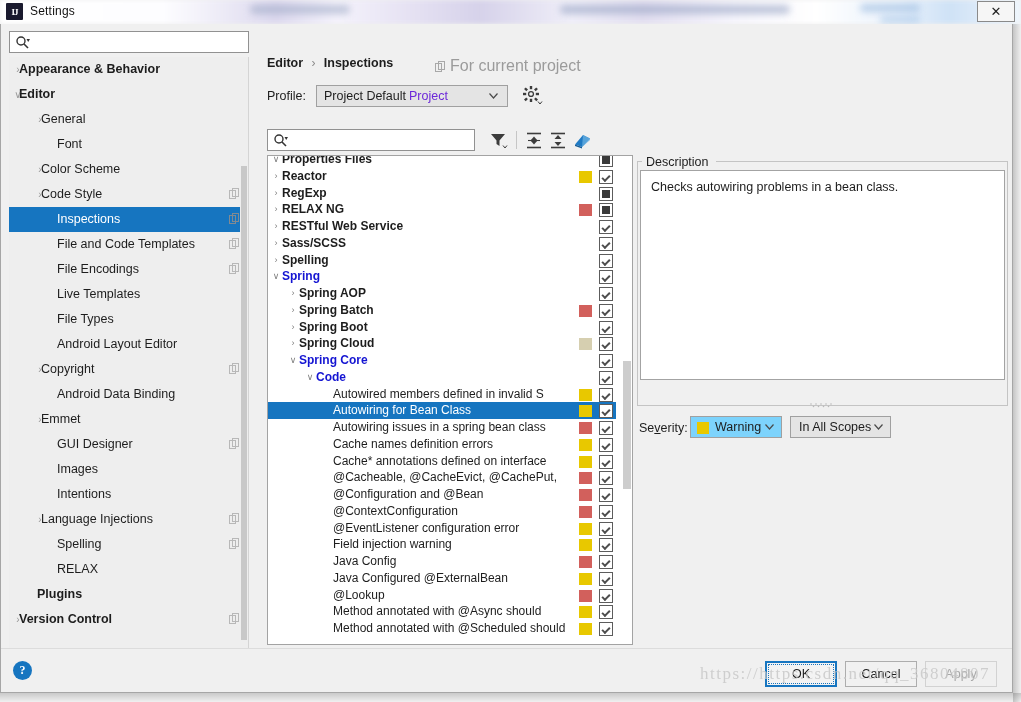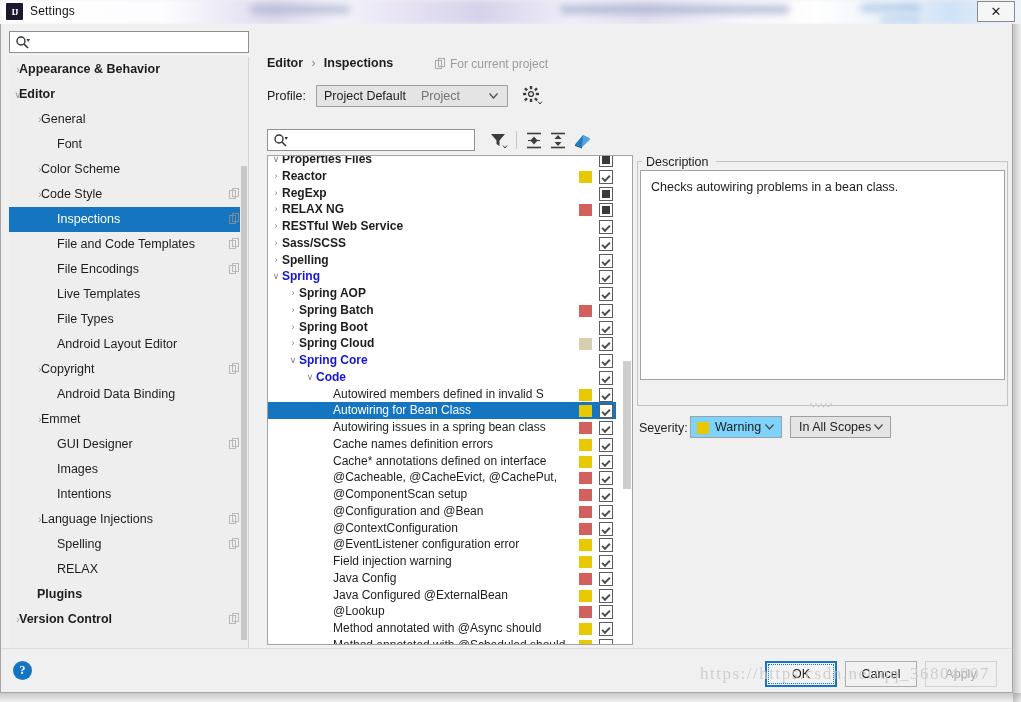--- a/index.html
+++ b/index.html
@@ -112,34 +112,34 @@
   .s-item.selected .copy-ic { opacity: .9; }
 
   
   #content { position: absolute; left: 258px; top: 0; right: 0; bottom: 0; }
 
   #breadcrumb { position: absolute; left: 8px; top: 32px; white-space: nowrap; }
   #breadcrumb .crumb { font-weight: bold; font-size: 12.5px; color: #1d1d1d; }
   #breadcrumb .sep { color: #8b8b8b; margin: 0 5px; font-size: 12px; }
   #scope-note {
     position: absolute; left: 176px; top: 33px;
-    color: #9b9b9b; font-size: 12px; white-space: nowrap;
+    color: #9b9b9b; font-size: 16px; white-space: nowrap;
   }
   #scope-note .ic { display: inline-block; vertical-align: -2px; margin-right: 4px; }
 
   #profile-label { position: absolute; left: 8px; top: 65px; font-size: 12.5px; }
   #profile-combo {
     position: absolute; left: 57px; top: 61px; width: 192px; height: 22px;
     border: 1px solid #a0a0a0; background: #e4e4e4;
   }
   #profile-combo .val {
     position: absolute; left: 7px; top: 3px; font-size: 12.5px; color: #1d1d1d;
   }
   #profile-combo .sub {
-    position: absolute; left: 92px; top: 3px; font-size: 12.5px; color: #737373; margin-left: 12px;
+    position: absolute; left: 92px; top: 3px; font-size: 12.5px; color: #6d28d9;
   }
   #profile-combo .chev {
     position: absolute; right: 9px; top: 7px; width: 9px; height: 6px;
   }
   #gear-btn { position: absolute; left: 262px; top: 60px; width: 22px; height: 22px; }
 
   
   #tree-search {
     position: absolute; left: 8px; top: 105px; width: 208px; height: 22px;
     border: 1px solid #919191; background: #fff;
@@ -554,25 +554,20 @@
             <span class="lbl" style="left: 65px;">Cache* annotations defined on interface</span>
             <span class="sev" style="background: rgb(232, 200, 0);"></span>
             <span class="cb checked"></span>
           </div>
           <div class="row leaf">
             <span class="lbl" style="left: 65px;">@Cacheable, @CacheEvict, @CachePut,</span>
             <span class="sev" style="background: rgb(210, 96, 92);"></span>
             <span class="cb checked"></span>
           </div>
           <div class="row leaf">
-            <span class="lbl" style="left: 65px;">@ComponentScan setup</span>
-            <span class="sev" style="background: rgb(210, 96, 92);"></span>
-            <span class="cb checked"></span>
-          </div>
-          <div class="row leaf">
             <span class="lbl" style="left: 65px;">@Configuration and @Bean</span>
             <span class="sev" style="background: rgb(210, 96, 92);"></span>
             <span class="cb checked"></span>
           </div>
           <div class="row leaf">
             <span class="lbl" style="left: 65px;">@ContextConfiguration</span>
             <span class="sev" style="background: rgb(210, 96, 92);"></span>
             <span class="cb checked"></span>
           </div>
           <div class="row leaf">

